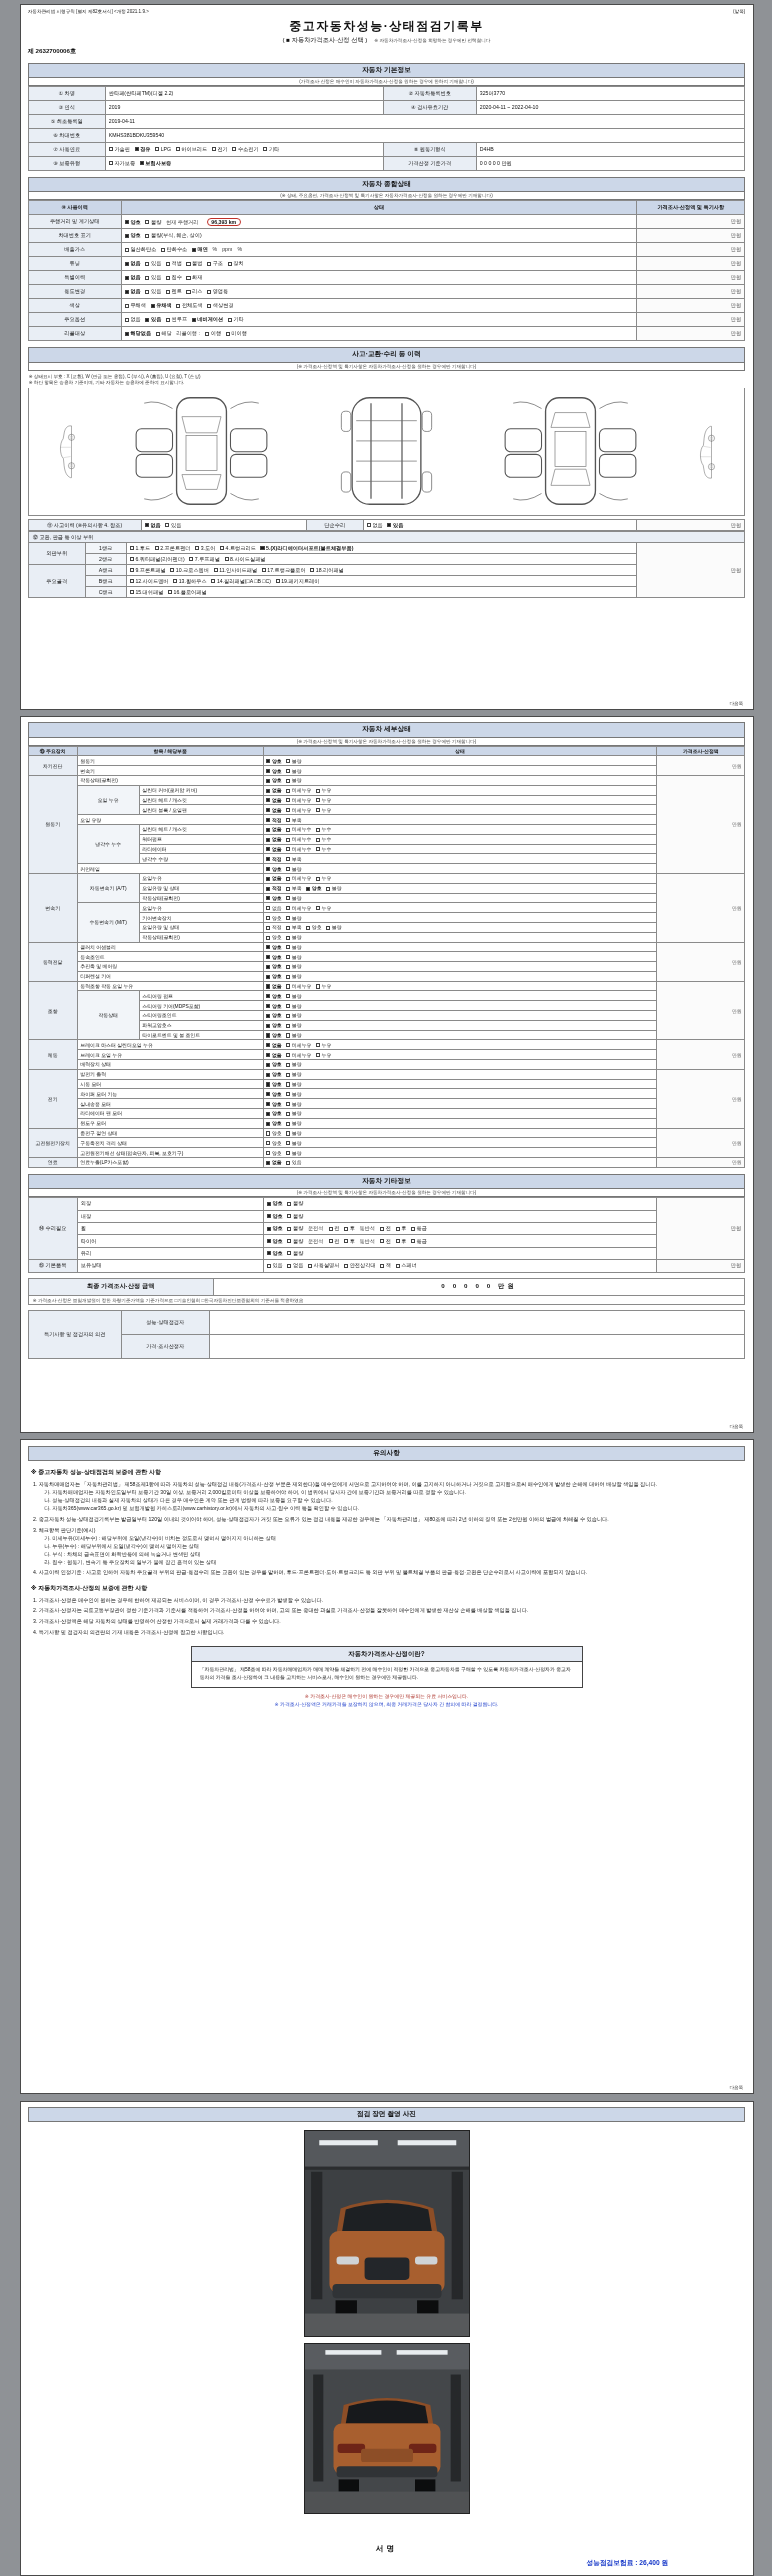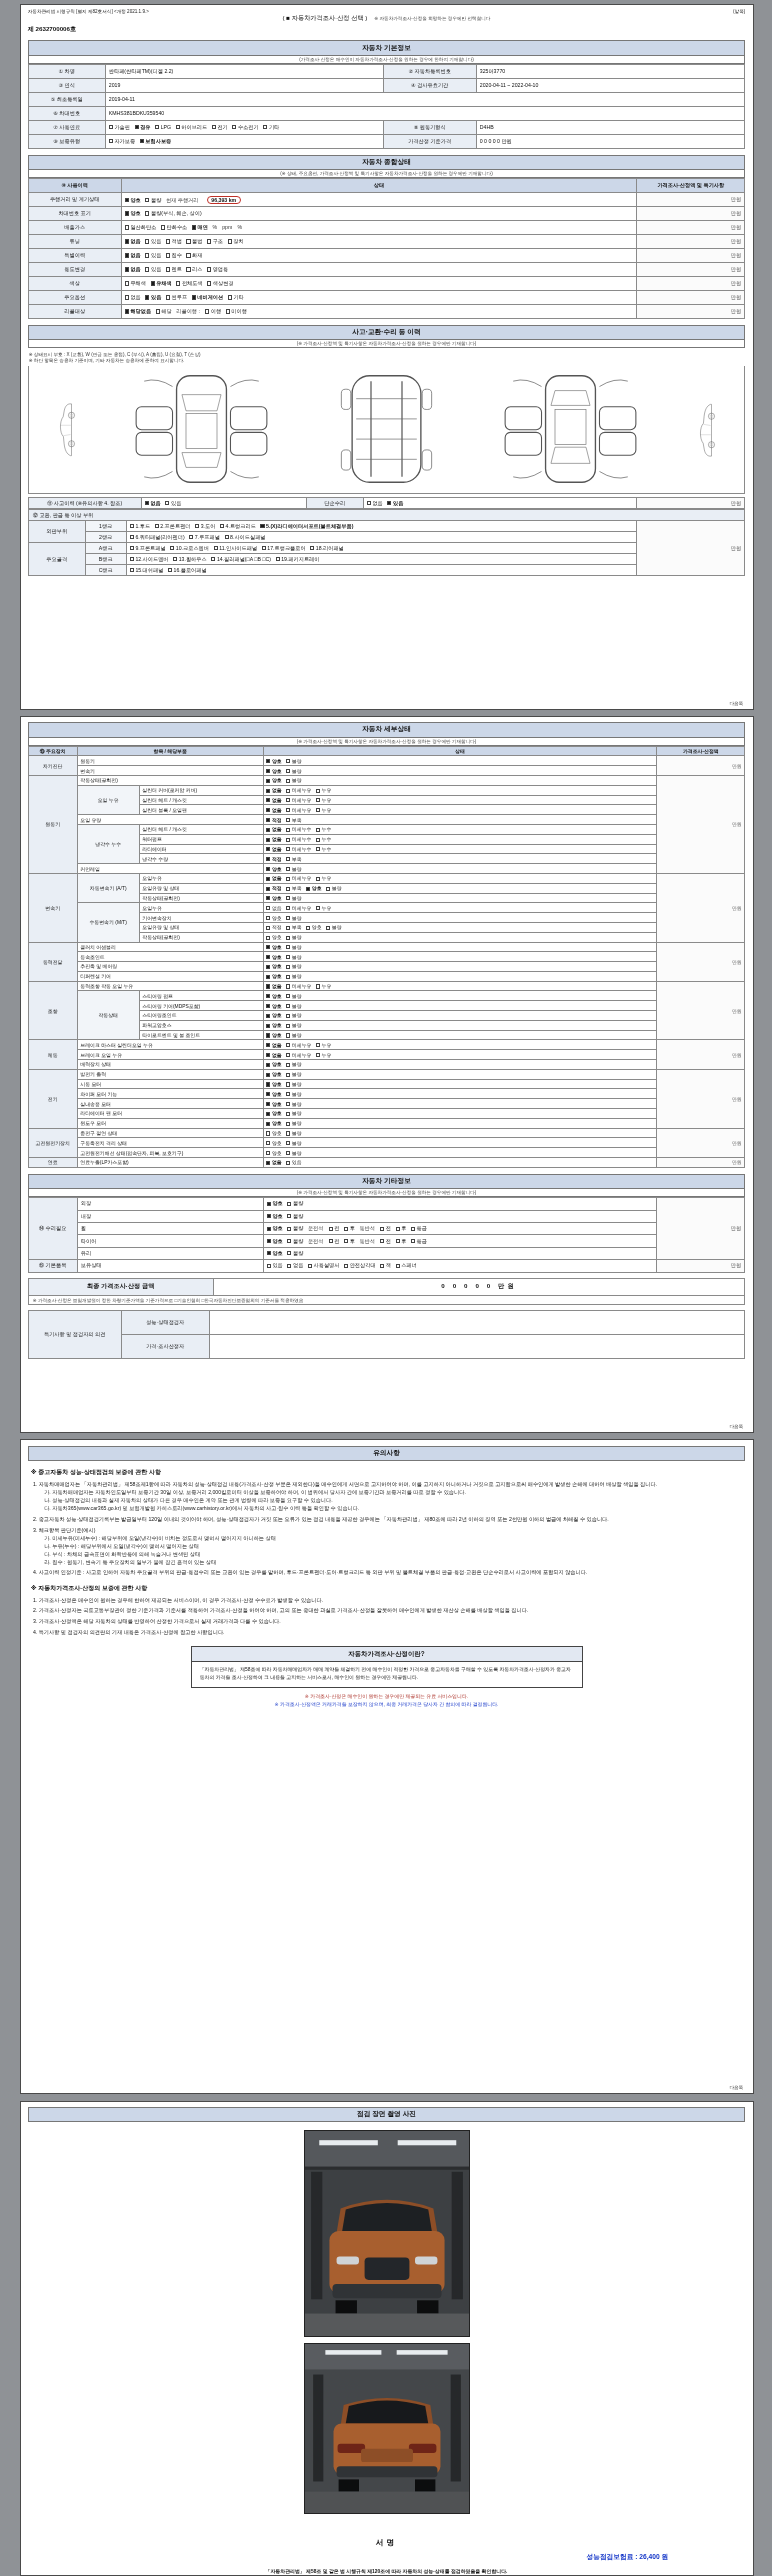--- a/index.html
+++ b/index.html
@@ -52,36 +52,37 @@
   .infobox{border:1px solid #444;width:392px;margin:10.3px auto 5.2px;padding:0 0 5.2px;}
   .infobox-title{background:#e2e8f2;border-bottom:0.5px solid #444;text-align:center;font-weight:bold;font-size:6.4px;padding:2.6px 0;}
   .infobox-text{font-size:4.9px;line-height:1.6;padding:4.1px 8.2px 0;}
   .boxfoot1{text-align:center;font-size:4.9px;color:#a8281f;margin-top:5.2px;}
   .boxfoot2{text-align:center;font-size:4.9px;color:#1436c8;margin-top:1.5px;}
   
   .photos{display:flex;flex-direction:column;align-items:center;gap:6.2px;padding:8.2px 0 5.2px;}
   .photo{width:166px;border:0.5px solid #222;background:#3d4043;line-height:0;}
   .photo svg{width:100%;height:100%;}
   .ph1{height:207px}.ph2{height:171px}
-  .signbar{text-align:center;font-weight:bold;font-size:7.7px;margin-top:18px;letter-spacing:3.1px;}
+  .signbar{text-align:center;font-weight:bold;font-size:7.7px;margin-top:24px;letter-spacing:3.1px;}
   .insurance{color:#1436c8;font-weight:bold;font-size:6.7px;text-align:right;margin:5.2px 77px 2.1px 0;}
   .sigline1{text-align:center;font-size:4.9px;font-weight:bold;margin-top:6.2px;}
   .sigline2{text-align:center;font-size:4.6px;color:#333;margin-top:2.1px;}
 </style>
 </head>
 <body>
 
 <div class="canvas">
 
   <div class="page p1">
     <div class="formref">
       <span>자동차관리법 시행규칙 [별지 제82호서식] &lt;개정 2021.1.9.&gt;</span>
       <span>(앞쪽)</span>
     </div>
 
+    <h1 class="title">중고자동차성능·상태점검기록부</h1>
     <div class="subtitle-row">
       <span>( ■ 자동차가격조사·산정 선택 )</span>
       <span class="subnote">※ 자동차가격조사·산정을 희망하는 경우에만 선택합니다</span>
     </div>
     <div class="docno">제 2632700006호</div>
 
     <div class="secbar">자동차 기본정보</div>
     <div class="secnote">(가격조사·산정은 매수인이 자동차가격조사·산정을 원하는 경우에 한하여 기재합니다)</div>
     <table class="t basic">
       <colgroup>

